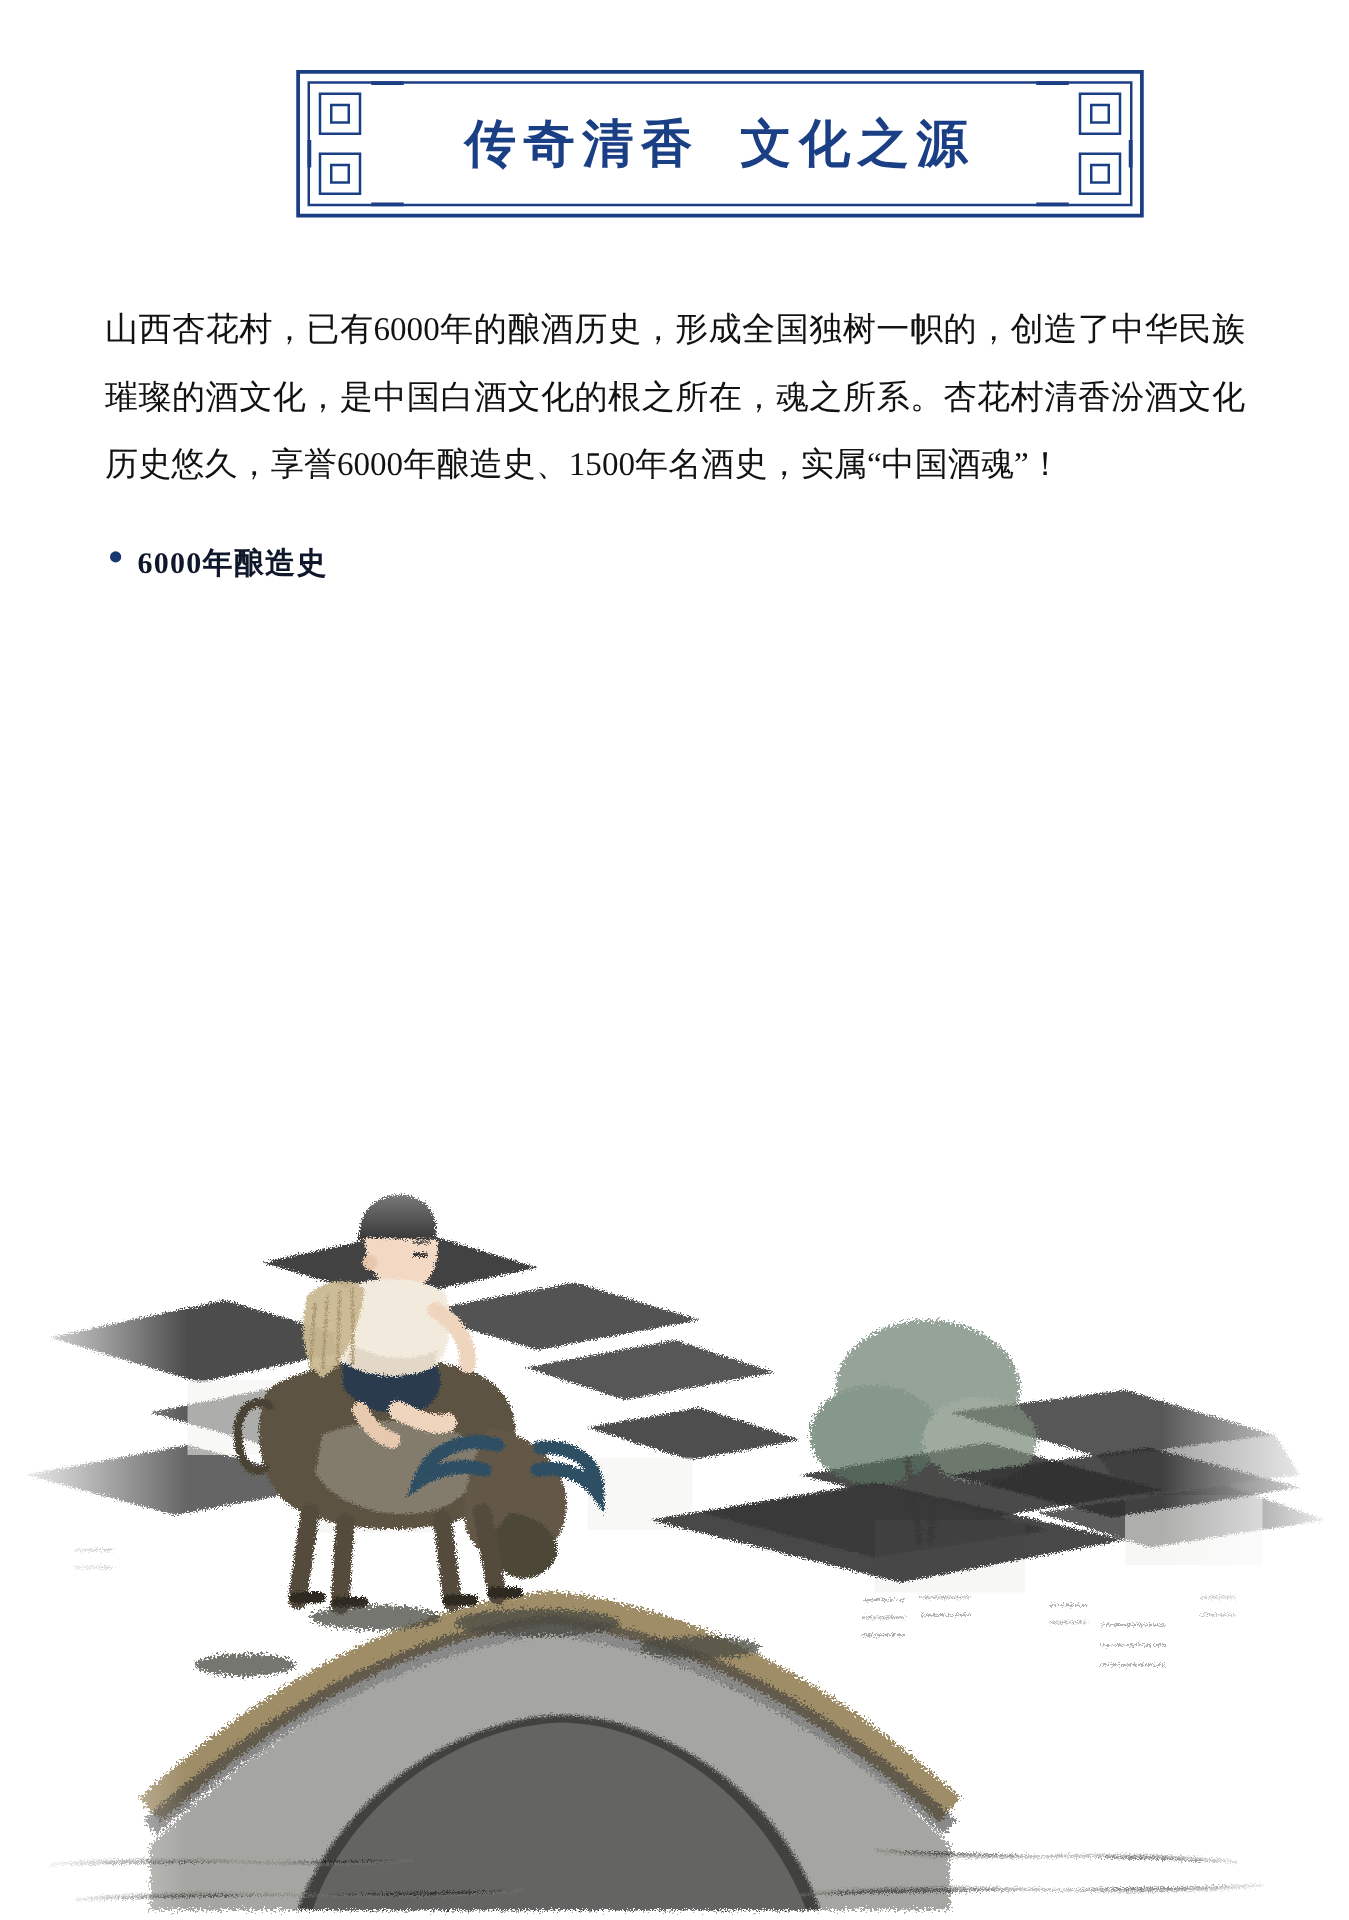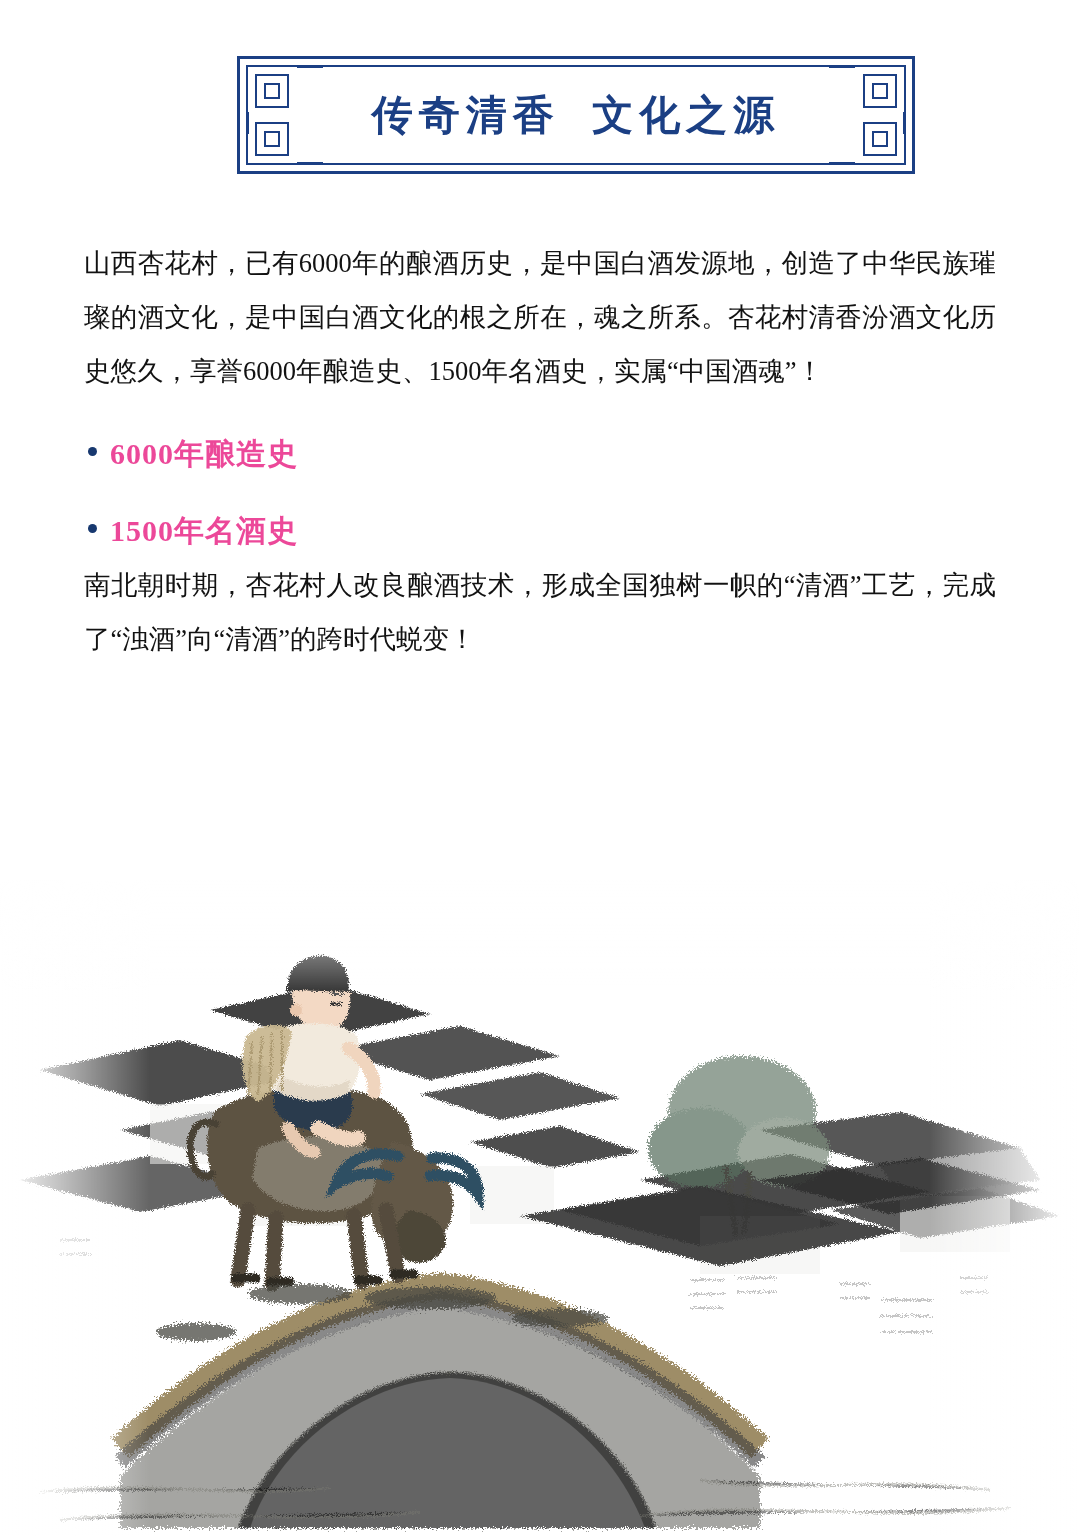--- a/index.html
+++ b/index.html
@@ -94,22 +94,22 @@
     line-height: 54px;
     text-align: justify;
     text-justify: inter-ideograph;
     margin: 0 0 26px 0;
     color: #121212;
   }
   .section {
     margin-top: 36px;
   }
   .section-head {
-    color: #ec4899;
-    font-size: 30px;
+    color: #0f172a;
+    font-size: 24px;
     font-weight: bold;
     letter-spacing: 1px;
     margin: 0 0 6px 4px;
     display: flex;
     align-items: baseline;
   }
   .bullet-dot {
     display: inline-block;
     width: 9px;
     height: 9px;
@@ -150,36 +150,29 @@
   <div class="tick h" style="left:60px;  bottom:9px;"></div>
   <div class="tick h" style="right:60px; bottom:9px;"></div>
   <div class="tick v" style="left:9px;   top:56px;"></div>
   <div class="tick v" style="right:9px;  top:56px;"></div>
 
   <div class="banner-title">传奇清香  文化之源</div>
 </div>
 
 <div class="content">
 
-  <p class="para">山西杏花村，已有6000年的酿酒历史，是中国白酒发源地，创造了中华民族璀璨的酒文化，是中国白酒文化的根之所在，魂之所系。杏花村清香汾酒文化历史悠久，享誉6000年酿造史、1500年名酒史，实属“中国酒魂”！</p>
+  <p class="para">山西杏花村，已有6000年的酿酒历史，形成全国独树一帜的，创造了中华民族璀璨的酒文化，是中国白酒文化的根之所在，魂之所系。杏花村清香汾酒文化历史悠久，享誉6000年酿造史、1500年名酒史，实属“中国酒魂”！</p>
 
   <div class="section">
     <h2 class="section-head">
       <span class="bullet-dot"></span>
       <span>6000年酿造史</span>
     </h2>
   </div>
 
-  <div class="section">
-    <h2 class="section-head">
-      <span class="bullet-dot"></span>
-      <span>1500年名酒史</span>
-    </h2>
-    <p class="para">南北朝时期，杏花村人改良酿酒技术，形成全国独树一帜的“清酒”工艺，完成了“浊酒”向“清酒”的跨时代蜕变！</p>
-  </div>
 
 </div>
 
 <div class="illustration">
   <svg width="1079" height="656" viewBox="0 0 1079 656" xmlns="http://www.w3.org/2000/svg">
     <defs>
       <filter id="rough" x="-20%" y="-20%" width="140%" height="140%">
         <feTurbulence type="fractalNoise" baseFrequency="0.9" numOctaves="3" result="n"></feTurbulence>
         <feDisplacementMap in="SourceGraphic" in2="n" scale="7" xChannelSelector="R" yChannelSelector="G"></feDisplacementMap>
       </filter>

